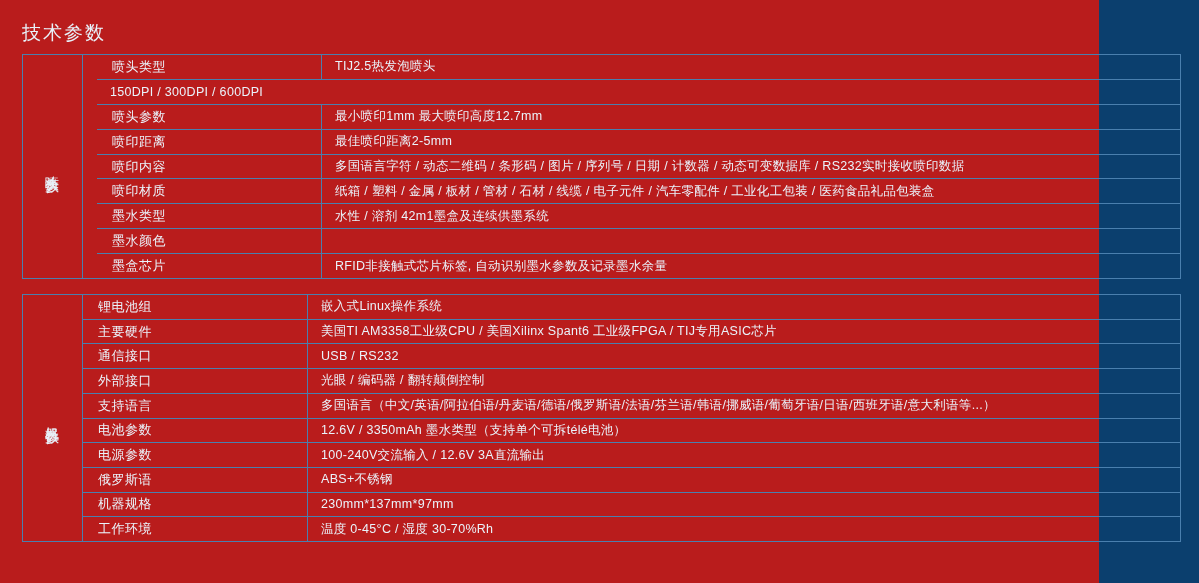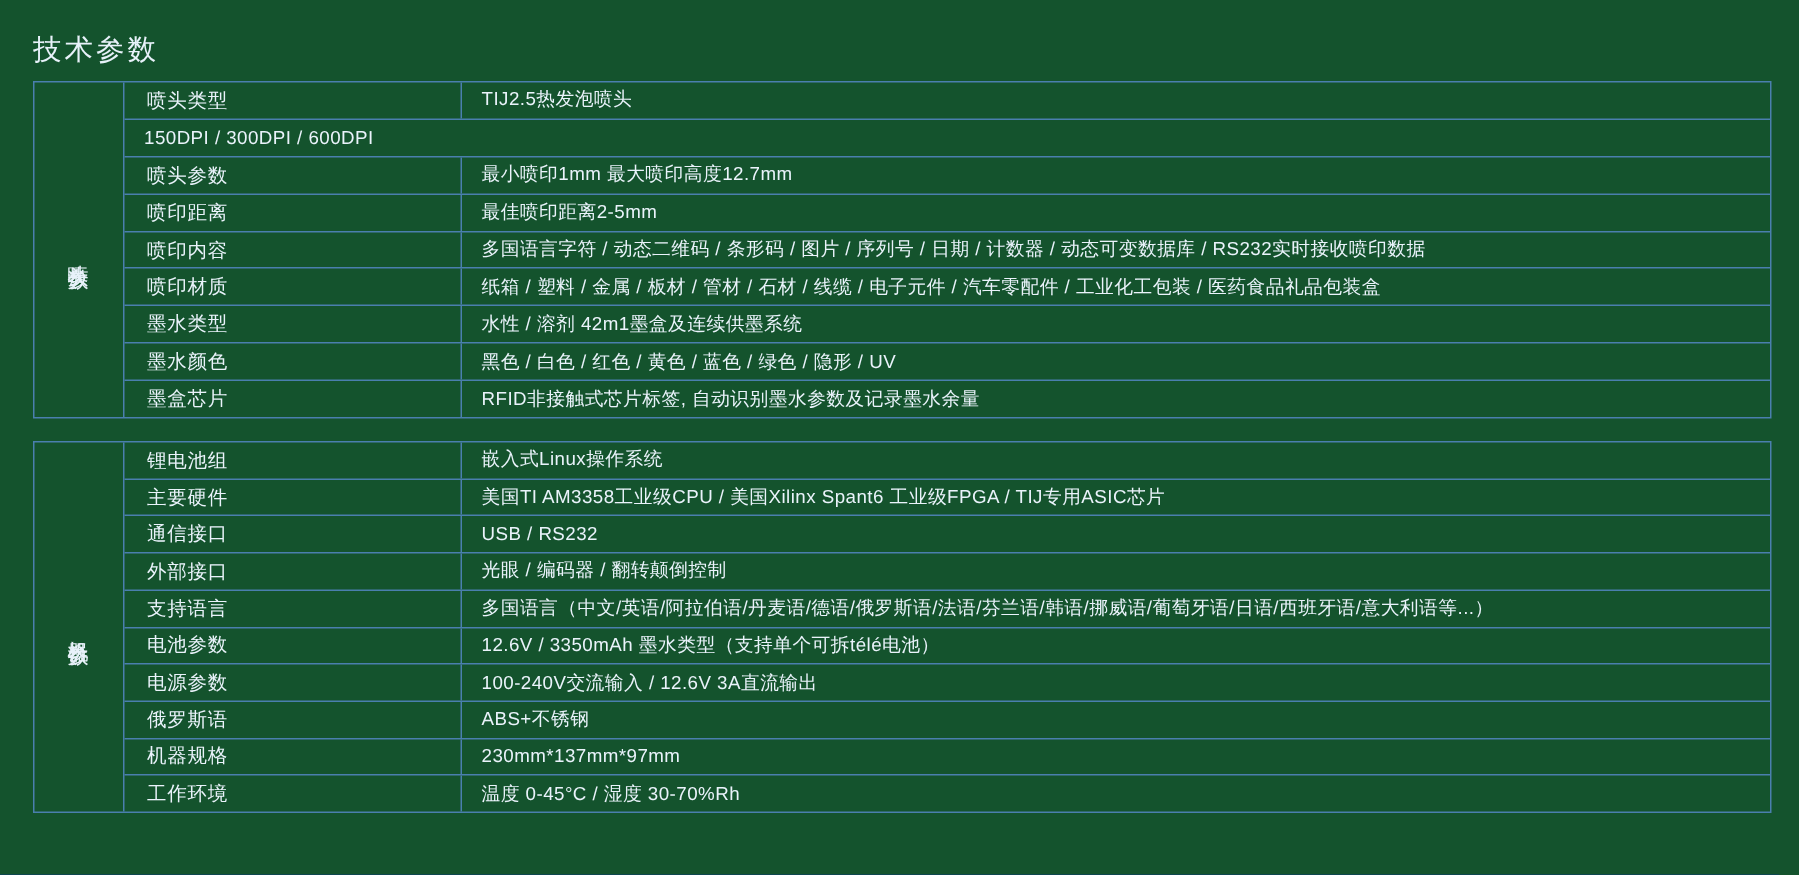--- a/index.html
+++ b/index.html
@@ -5,39 +5,39 @@
   * { box-sizing: border-box; }
   html, body {
     margin: 0; padding: 0;
     width: 1199px; height: 583px;
     background: #0b3f6e;
     font-family: "Liberation Sans", sans-serif;
     overflow: hidden;
   }
   #page {
     position: relative;
-    width: 1199px; height: 583px;
-    background: #14532d;
+    width: 1099px; height: 583px;
+    background: #b91c1c;
   }
   .page-title {
     position: absolute;
     left: 22px; top: 20px;
     font-size: 19px;
     color: #e8f2fa;
     letter-spacing: 2px;
     font-weight: normal;
   }
   .spec-block {
     position: absolute;
     left: 22px;
     width: 1159px;
     border: 1px solid #4a7fae;
     display: flex;
   }
-  #block-1 { top: 54px; height: 225px; }
+  #block-1 { top: 54px; height: 225px; gap: 14px; }
   #block-2 { top: 294px; height: 248px; }
 
   .row-label {
     width: 60px;
     flex: 0 0 60px;
     border-right: 1px solid #4a7fae;
     display: flex;
     align-items: center;
     justify-content: center;
   }
@@ -119,21 +119,20 @@
       <div class="spec-row">
         <div class="cell-name">喷印材质</div>
         <div class="cell-value">纸箱 / 塑料 / 金属 / 板材 / 管材 / 石材 / 线缆 / 电子元件 / 汽车零配件 / 工业化工包装 / 医药食品礼品包装盒</div>
       </div>
       <div class="spec-row">
         <div class="cell-name">墨水类型</div>
         <div class="cell-value">水性 / 溶剂  42m1墨盒及连续供墨系统</div>
       </div>
       <div class="spec-row">
         <div class="cell-name">墨水颜色</div>
-        <div class="cell-value">黑色 / 白色 / 红色 / 黄色 / 蓝色 / 绿色 / 隐形 / UV</div>
       </div>
       <div class="spec-row">
         <div class="cell-name">墨盒芯片</div>
         <div class="cell-value">RFID非接触式芯片标签, 自动识别墨水参数及记录墨水余量</div>
       </div>
     </div>
   </div>
 
   <div class="spec-block" id="block-2">
     <div class="row-label">

